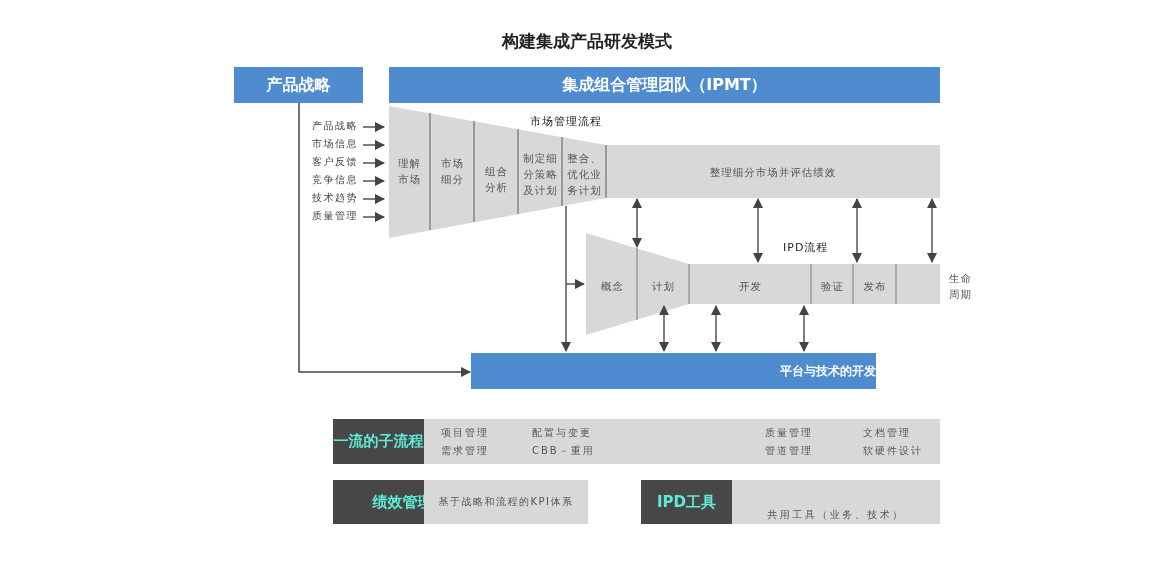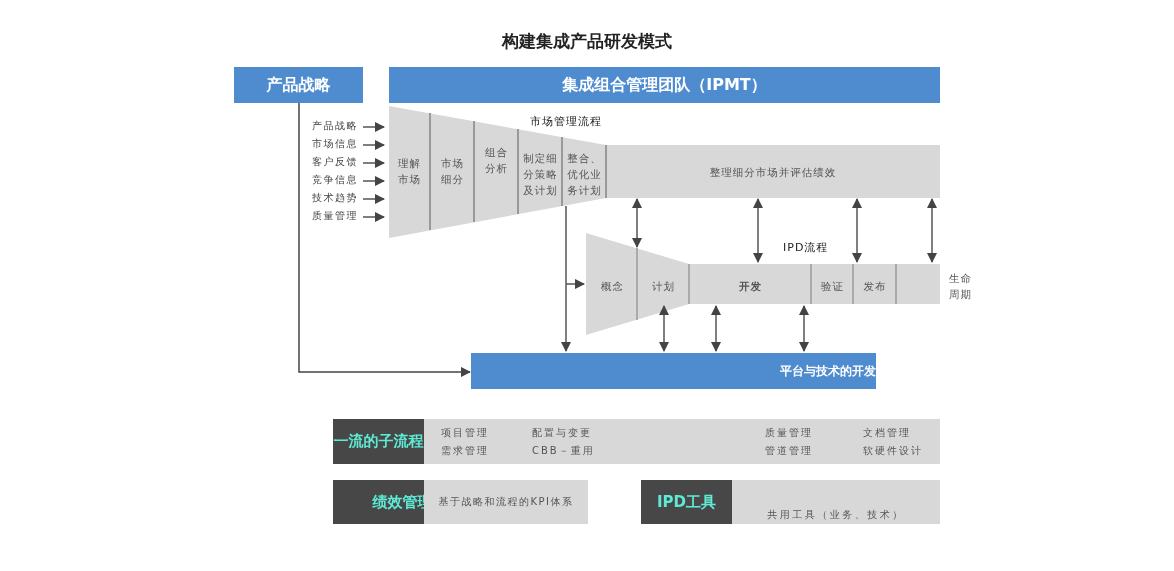--- a/index.html
+++ b/index.html
@@ -87,34 +87,34 @@
 <div class="inlbl" style="left:312px;top:153px;">客户反馈</div>
 <div class="inlbl" style="left:312px;top:171px;">竞争信息</div>
 <div class="inlbl" style="left:312px;top:189px;">技术趋势</div>
 <div class="inlbl" style="left:312px;top:207px;">质量管理</div>
 
 <div class="abs" style="left:530px;top:114px;font-size:11px;color:#222;letter-spacing:1px;">市场管理流程</div>
 <div class="lbl" style="left:389px;top:155px;width:41px;white-space:pre;">理解
 市场</div>
 <div class="lbl" style="left:431px;top:155px;width:43px;white-space:pre;">市场
 细分</div>
-<div class="lbl" style="left:475px;top:144px;width:43px;white-space:pre;text-align:center;">组合
+<div class="lbl" style="left:475px;top:163px;width:43px;white-space:pre;text-align:center;">组合
 分析</div>
 <div class="lbl" style="left:519px;top:150px;width:43px;white-space:pre;">制定细
 分策略
 及计划</div>
 <div class="lbl" style="left:563px;top:150px;width:43px;white-space:pre;">整合、
 优化业
 务计划</div>
 <div class="lbl" style="left:606px;top:164px;width:334px;">整理细分市场并评估绩效</div>
 
 <div class="abs" style="left:783px;top:240px;font-size:11px;color:#222;letter-spacing:1px;">IPD流程</div>
 <div class="lbl" style="left:588px;top:278px;width:49px;">概念</div>
 <div class="lbl" style="left:638px;top:278px;width:51px;">计划</div>
-<div class="lbl" style="left:690px;top:278px;width:121px;font-weight:bold;">开发</div>
+<div class="lbl" style="left:690px;top:278px;width:121px;">开发</div>
 <div class="lbl" style="left:812px;top:278px;width:41px;">验证</div>
 <div class="lbl" style="left:854px;top:278px;width:42px;">发布</div>
 <div class="lbl" style="left:897px;top:270px;width:43px;white-space:pre;margin-left:42px;">生命
 周期</div>
 
 <div class="abs blue" style="left:471px;top:353px;width:405px;height:36px;font-size:12px;justify-content:flex-end;">
   <span>平台与技术的开发</span>
 </div>
 
 <div class="abs dark" style="left:333px;top:419px;width:91px;height:45px;">

